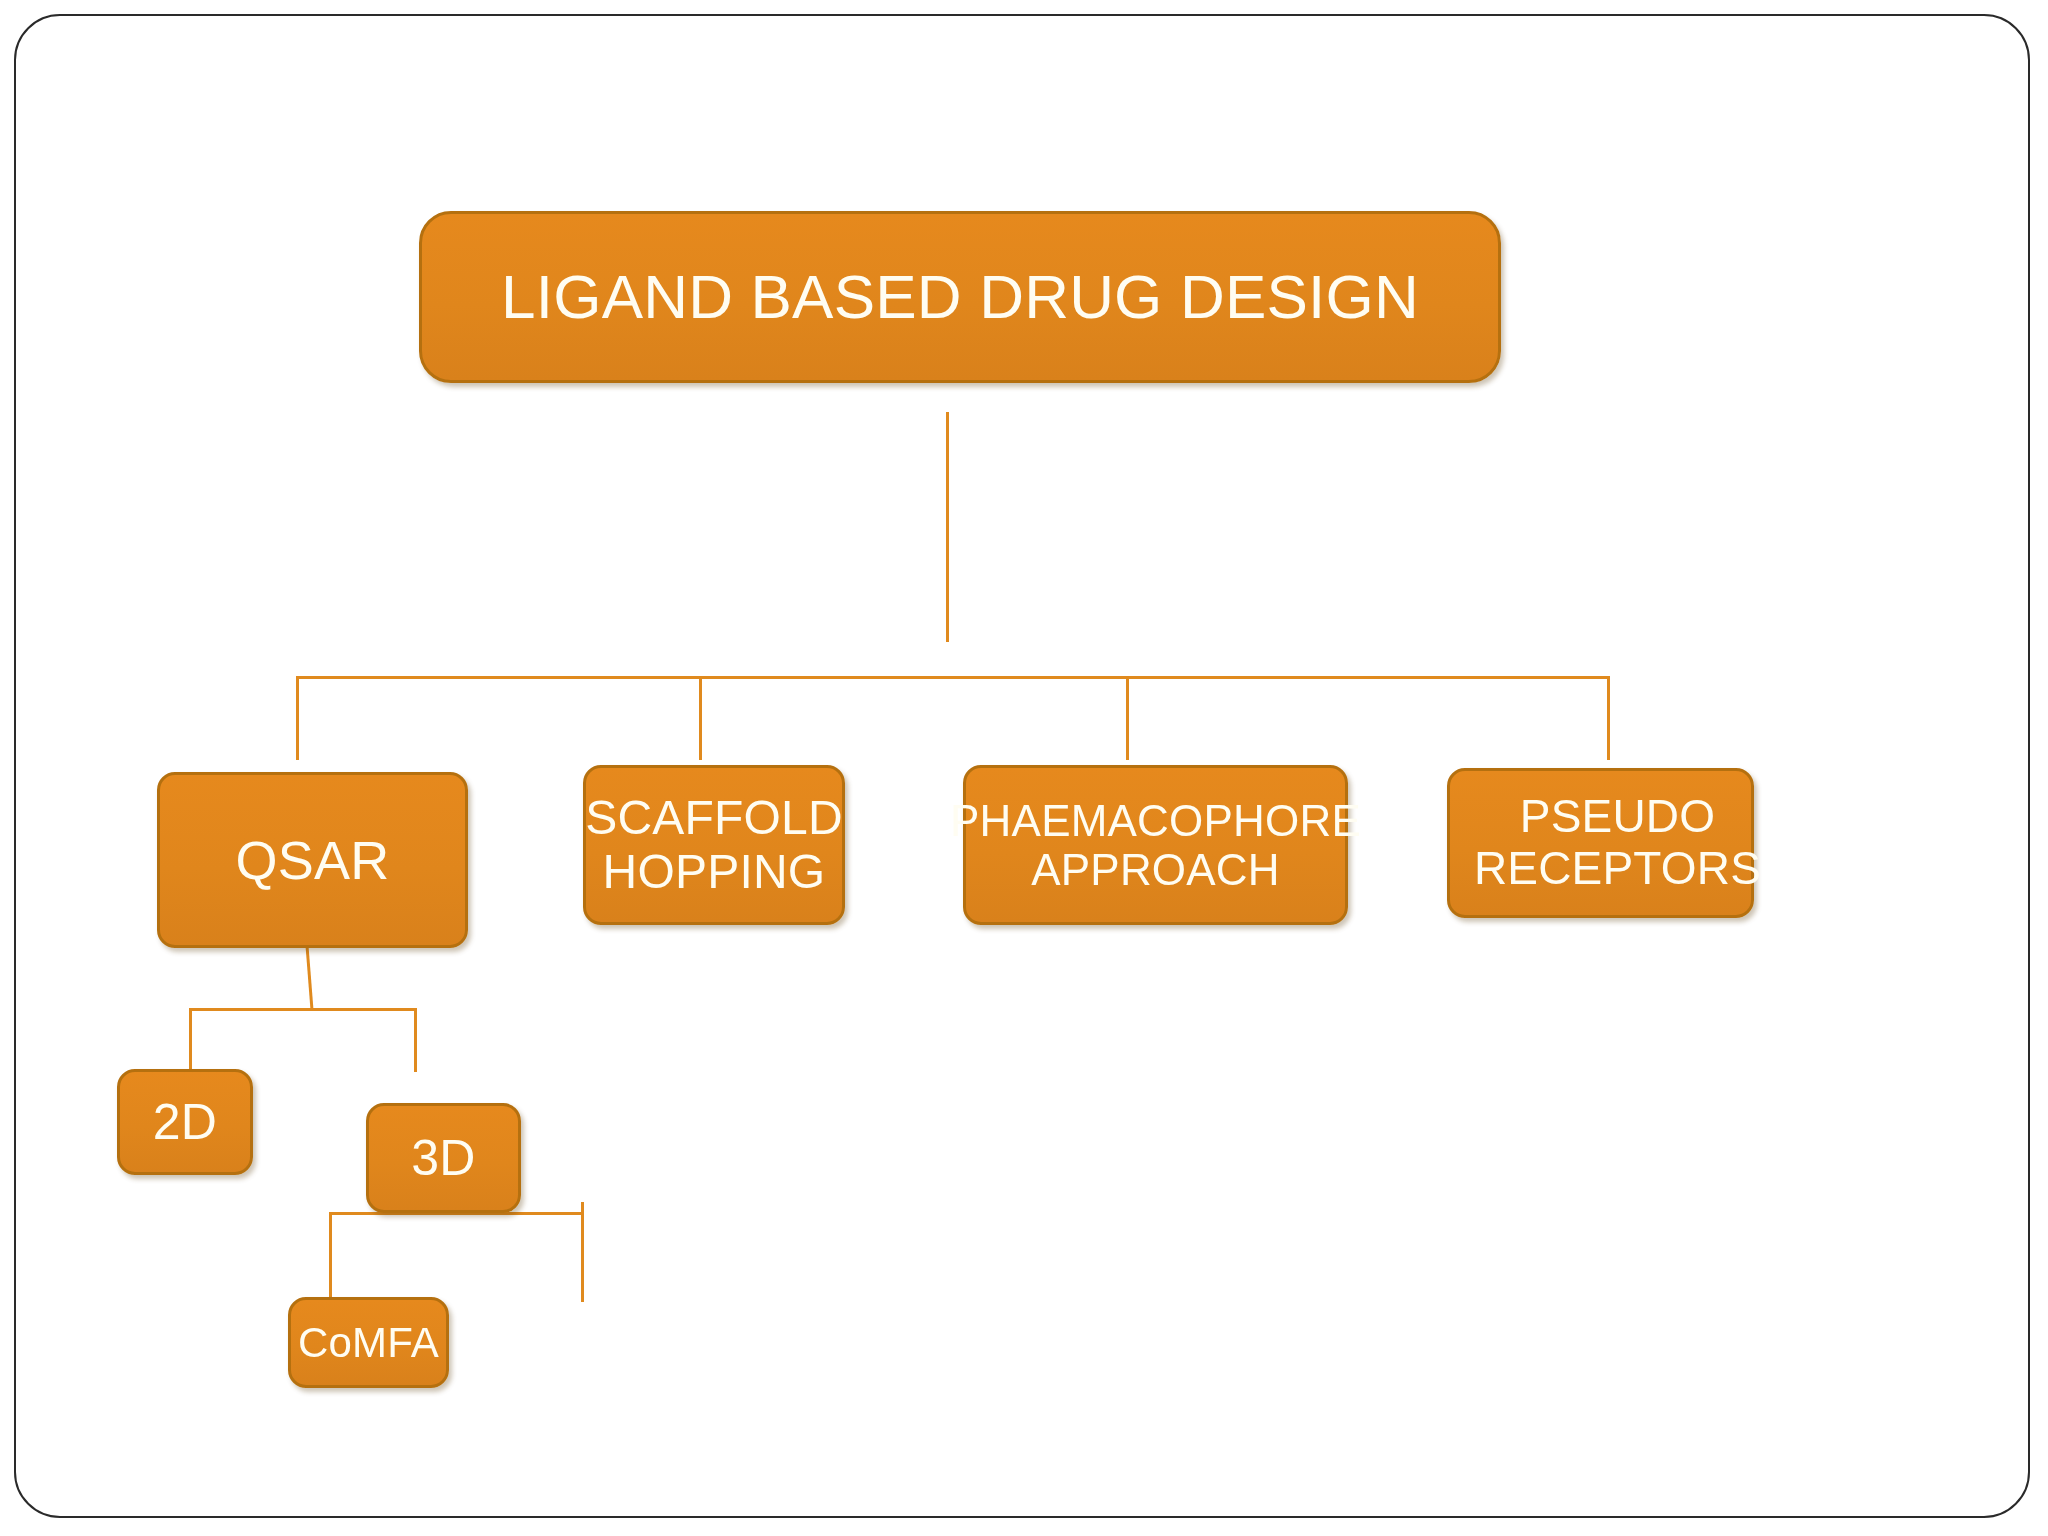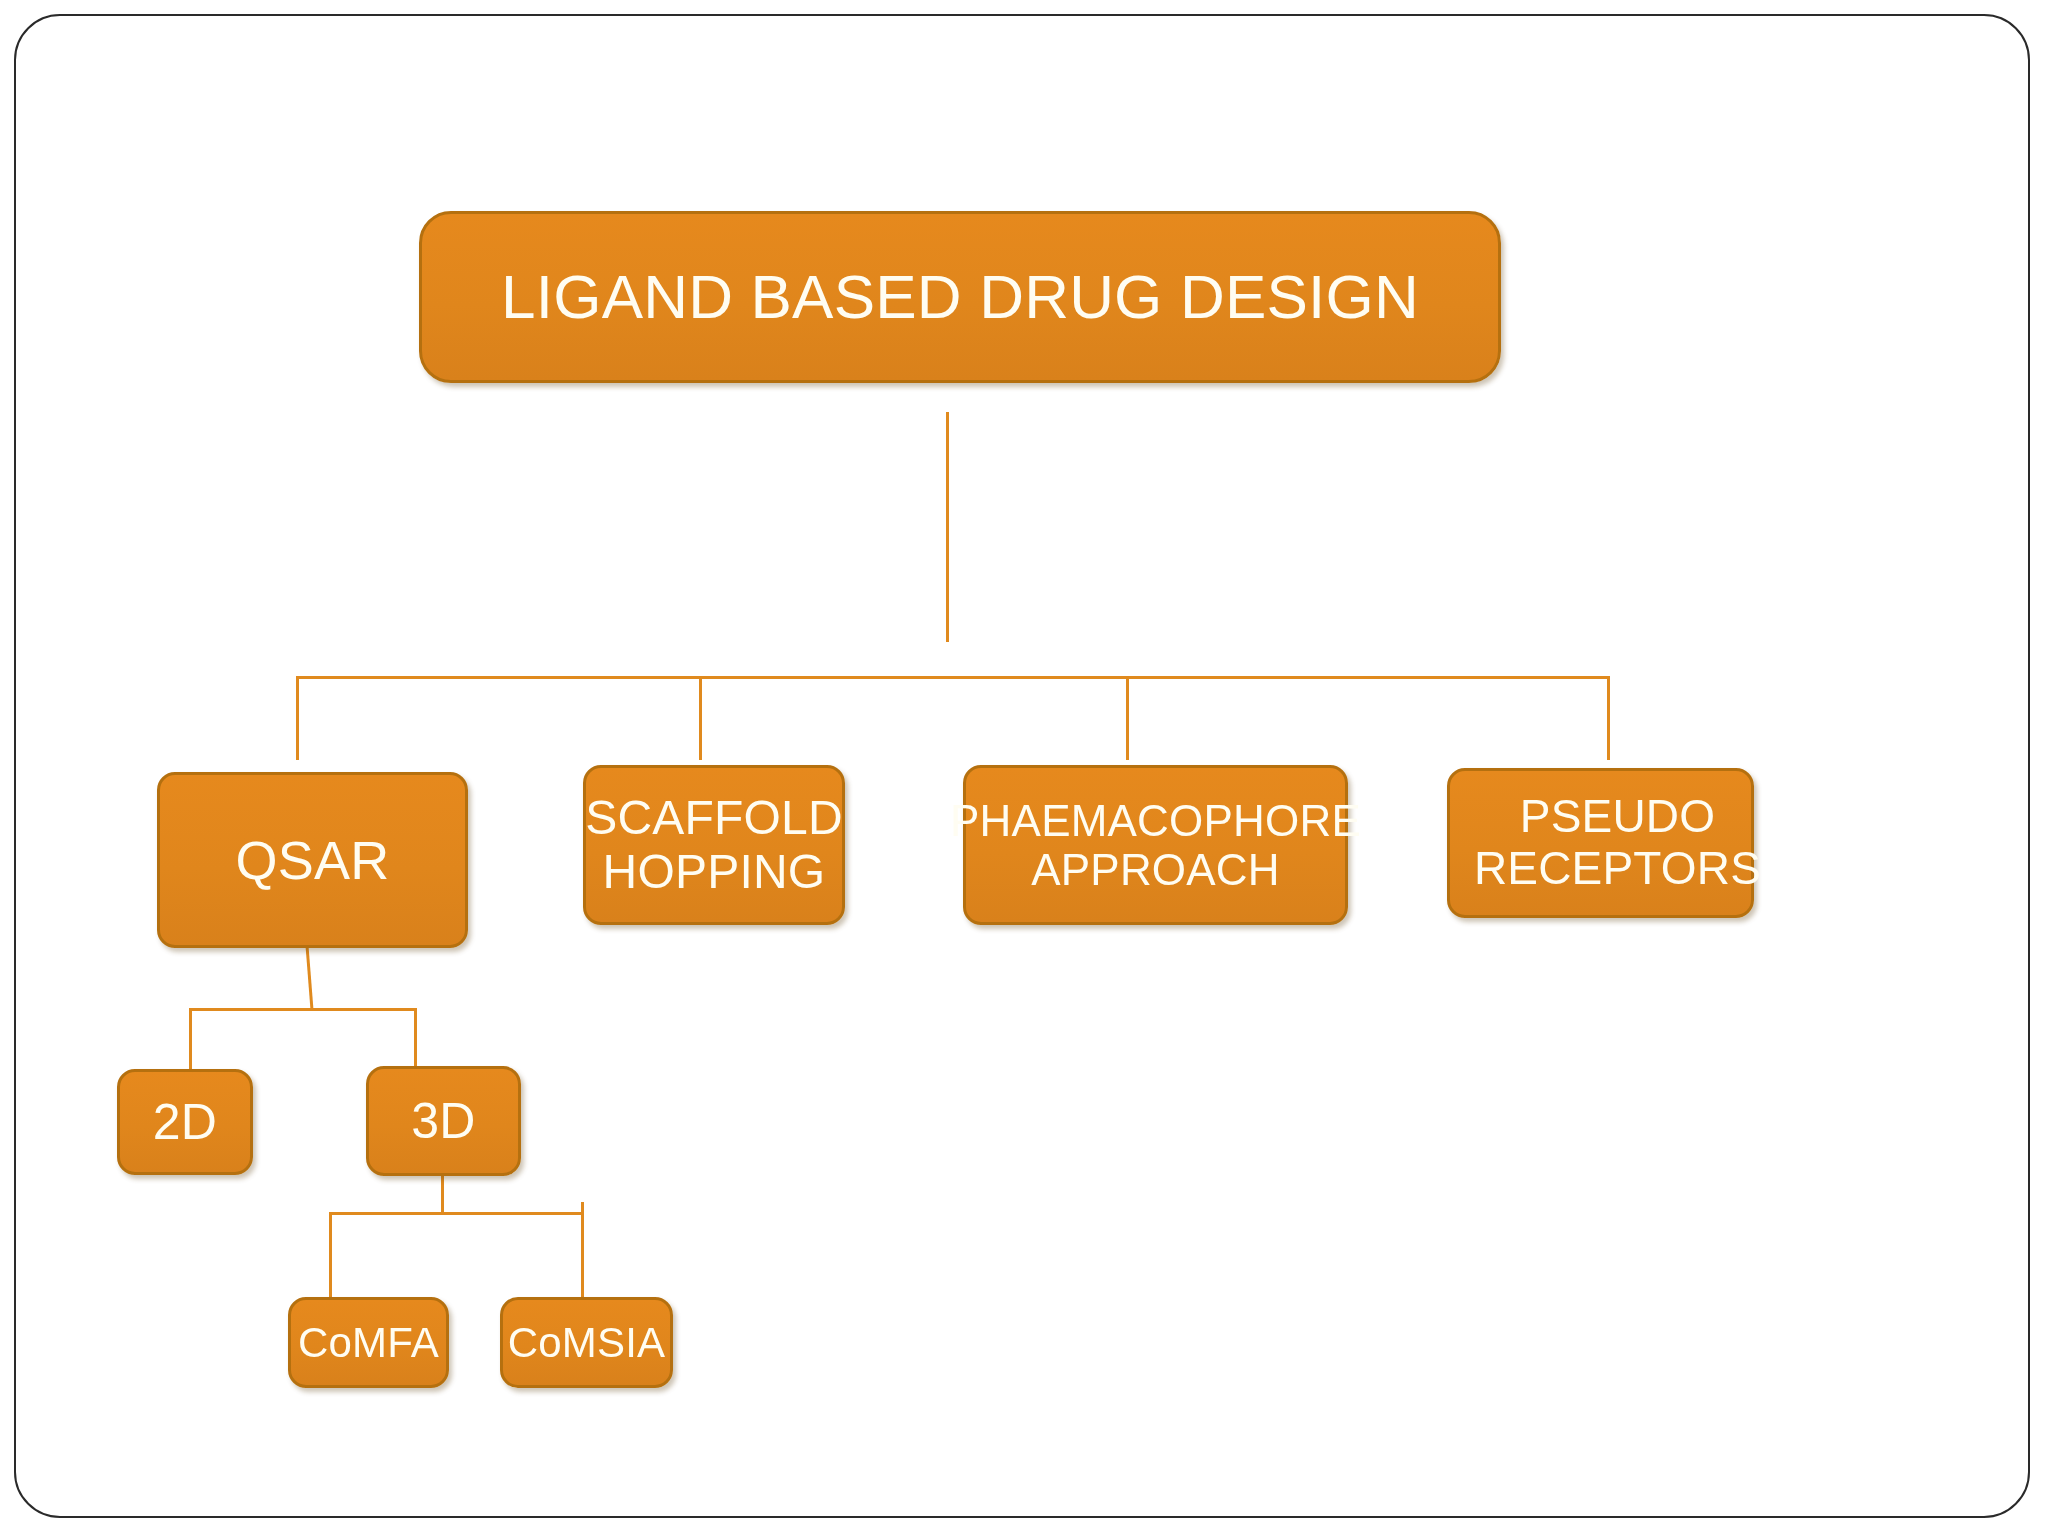--- a/index.html
+++ b/index.html
@@ -106,19 +106,18 @@
 HOPPING</div>
 
   <div class="node" style="left:963px; top:765px; width:385px; height:160px; font-size:44px;border-radius:18px;">PHAEMACOPHORE
 APPROACH</div>
 
   <div class="node" style="left:1447px; top:768px; width:307px; height:150px; font-size:46px;padding-left:34px;">PSEUDO
 RECEPTORS</div>
 
   <div class="node" style="left:117px; top:1069px; width:136px; height:106px; font-size:50px;">2D</div>
 
-  <div class="node" style="left:366px; top:1066px; width:155px; height:110px; font-size:50px;">3D</div>
+  <div class="node" style="left:366px; top:1103px; width:155px; height:110px; font-size:50px;">3D</div>
 
   <div class="node" style="left:255px; top:1297px; width:161px; height:91px; font-size:42px;margin-left:33px;">CoMFA</div>
 
-  <div class="node" style="left:500px; top:1297px; width:173px; height:91px; font-size:42px;">CoMSIA</div>
 
 </div>
 
 </body></html>

